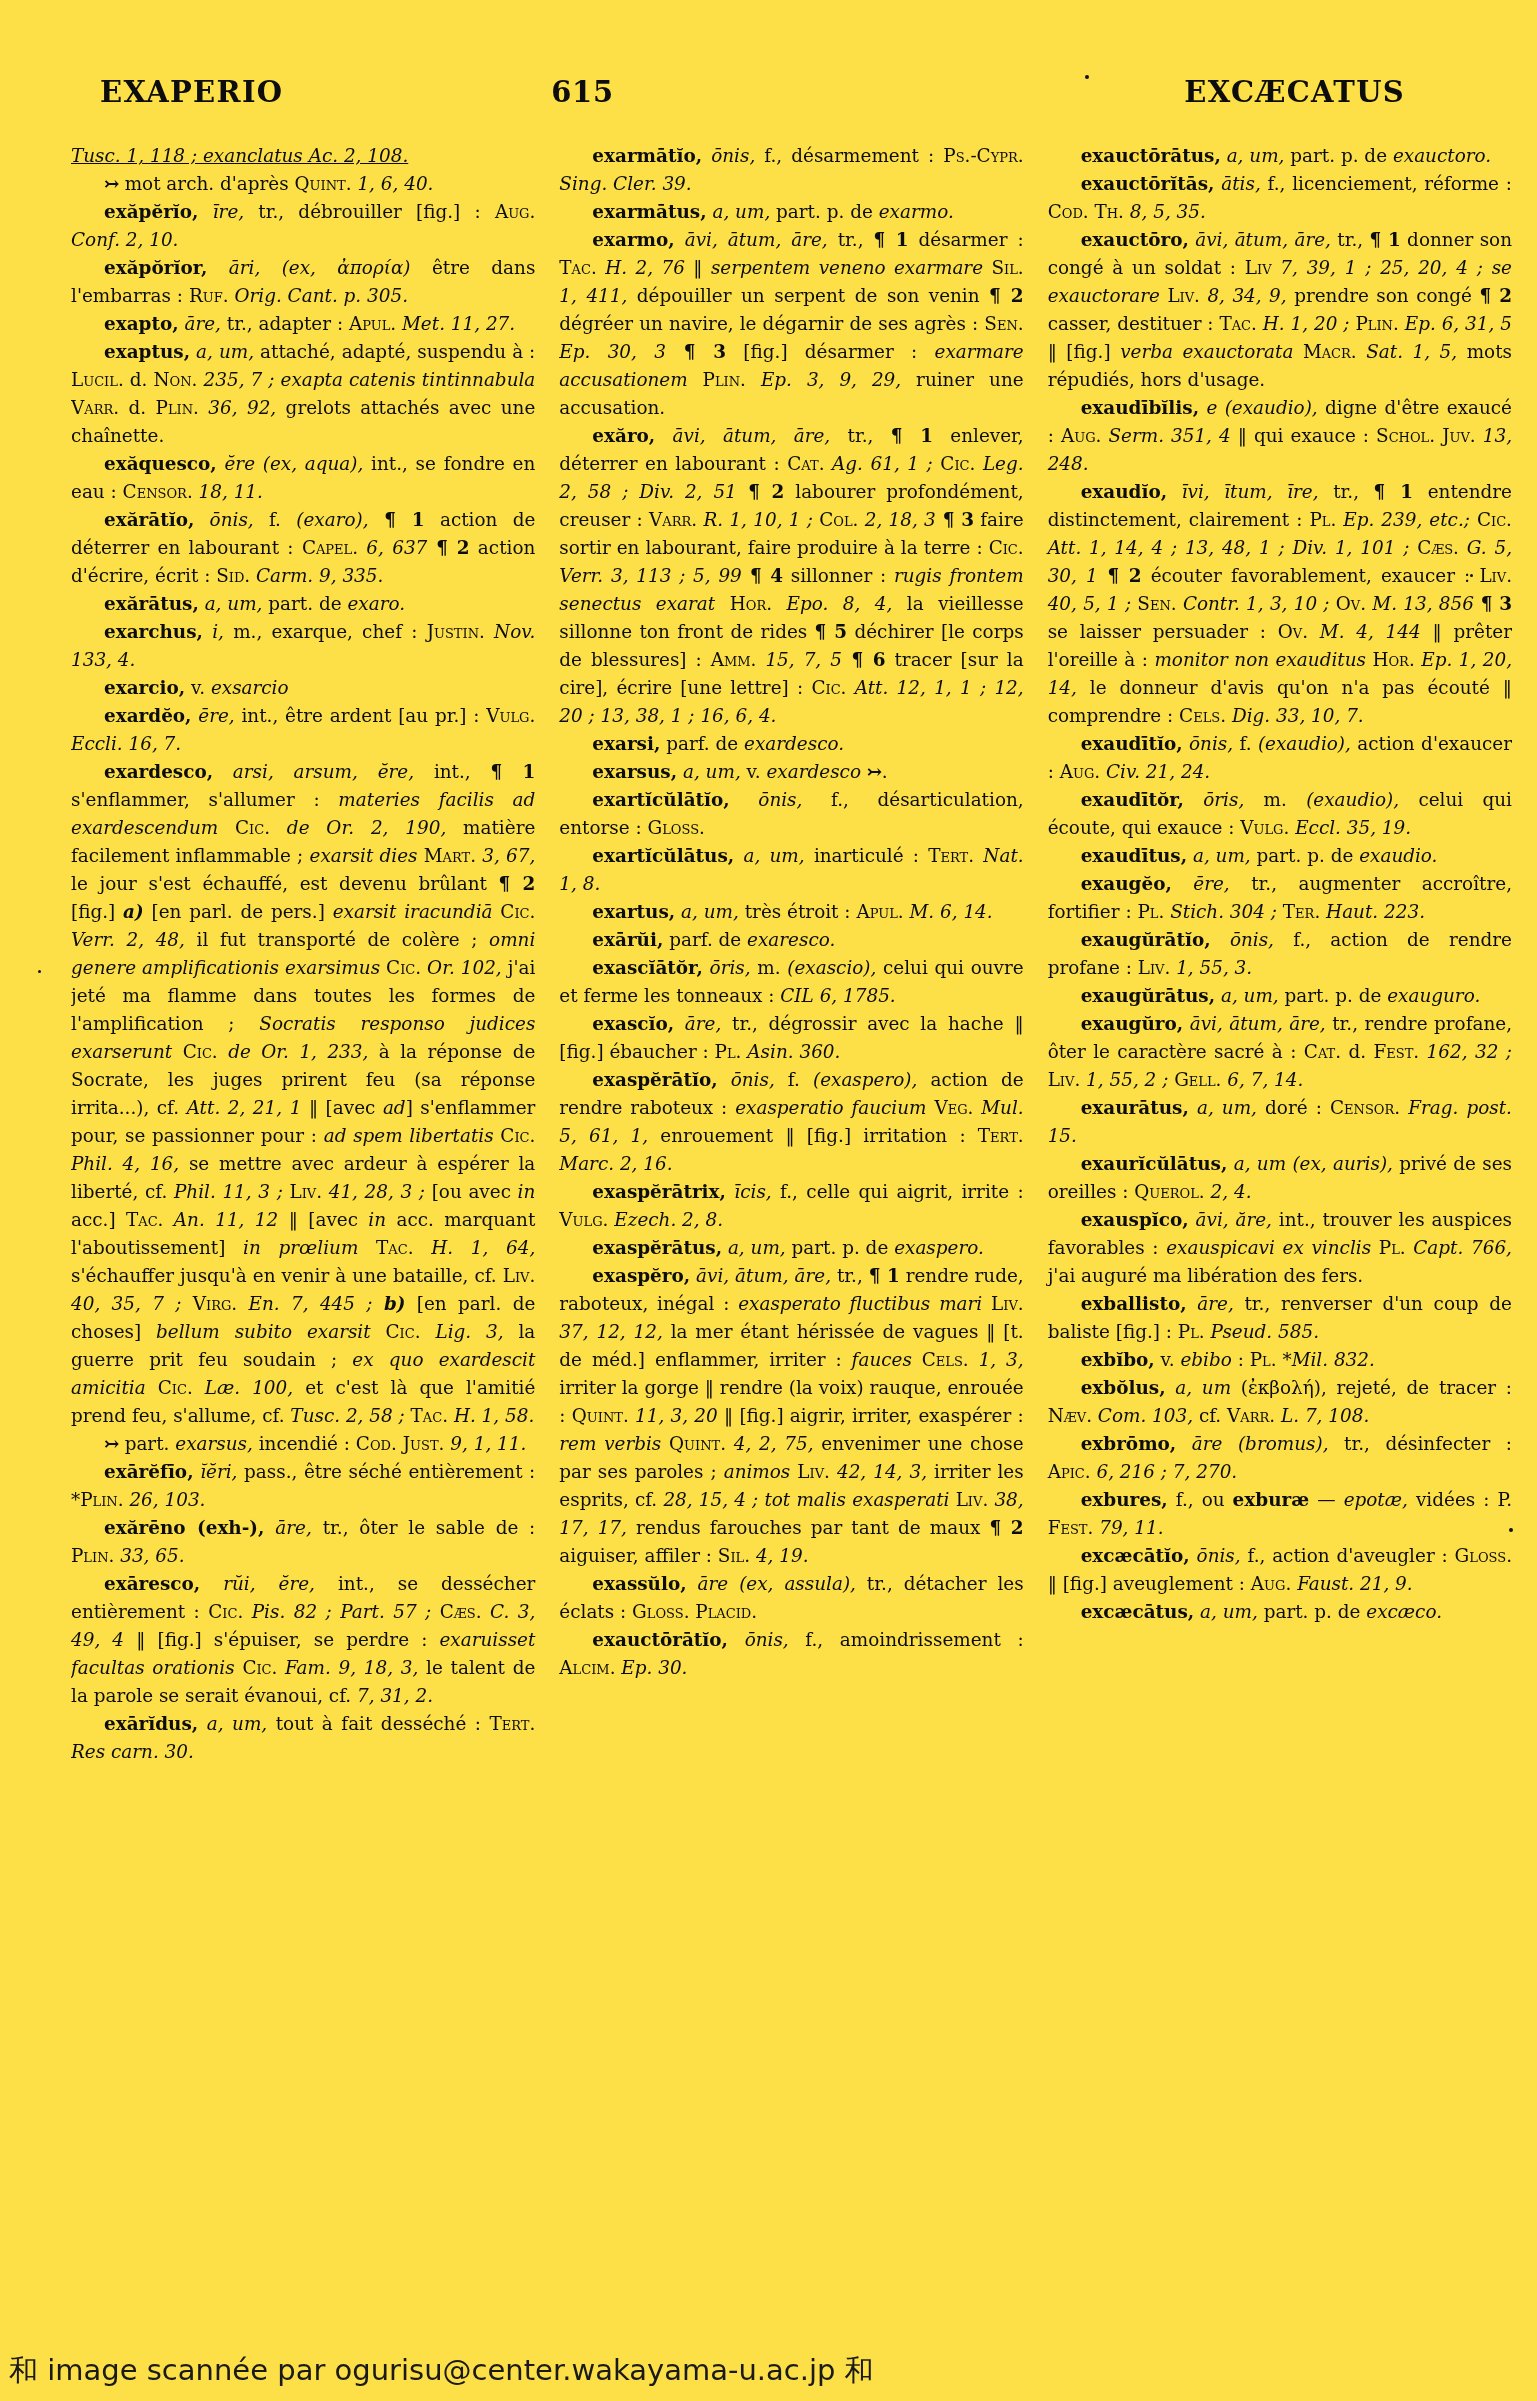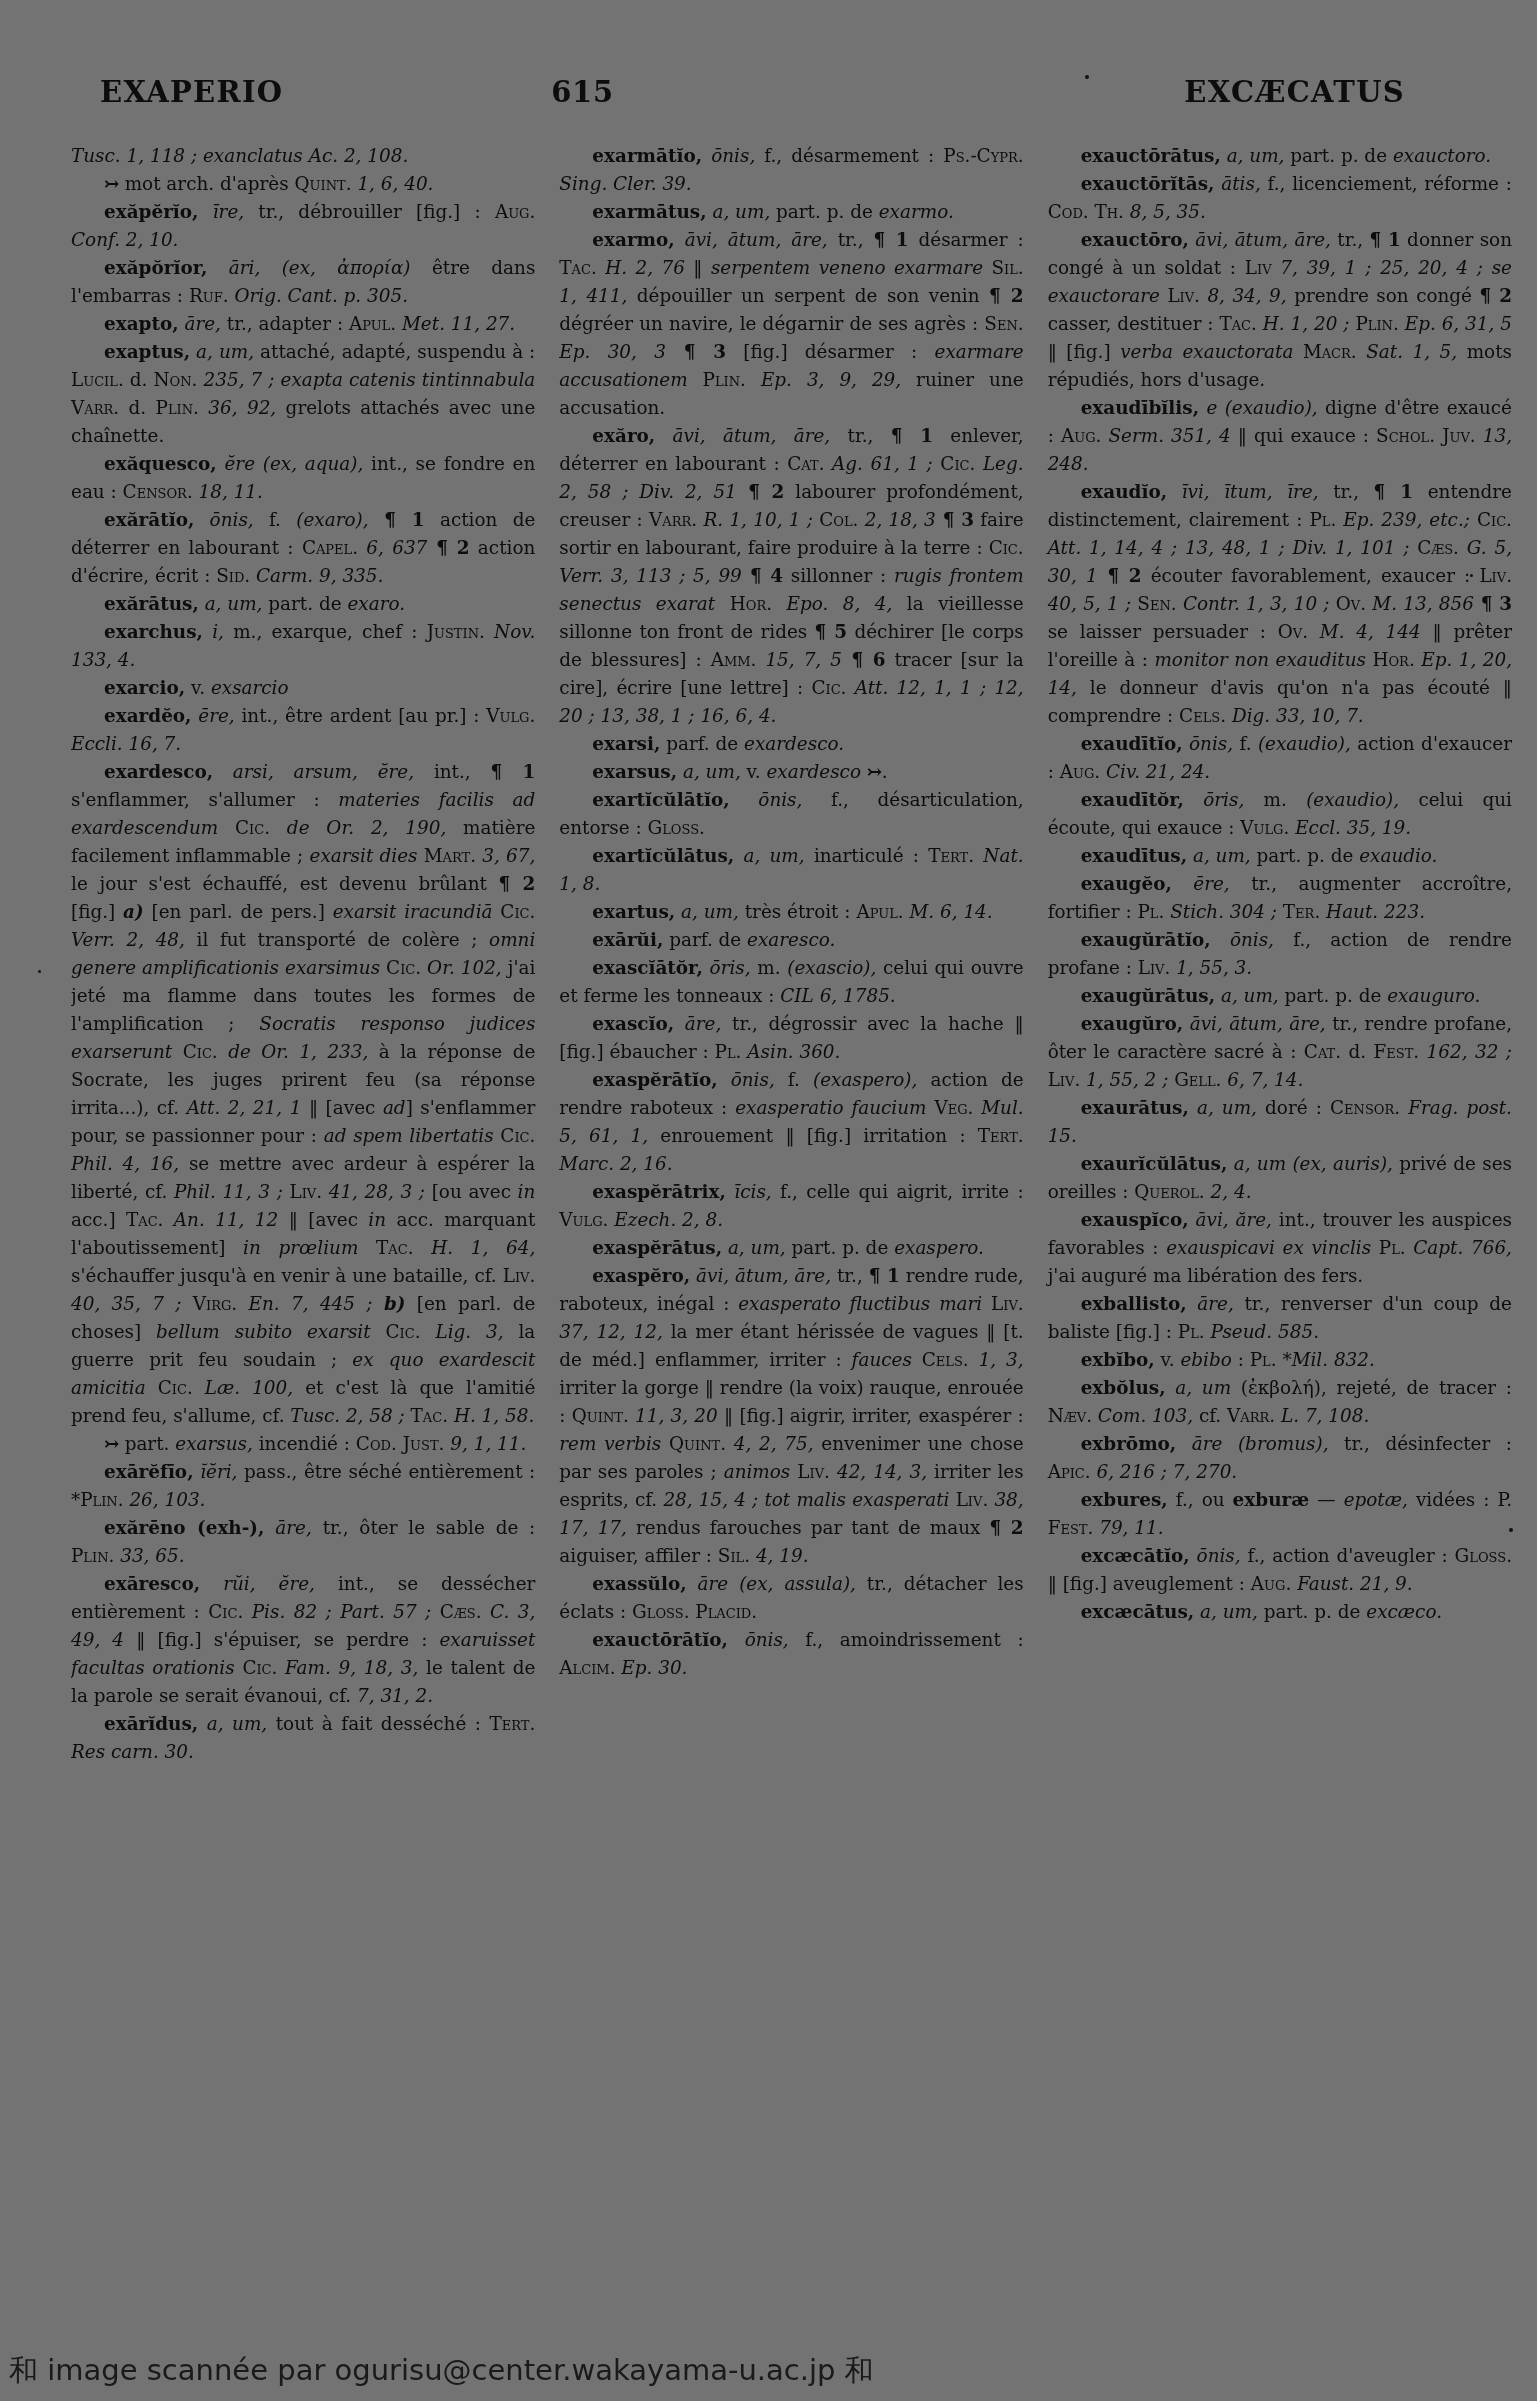--- a/index.html
+++ b/index.html
@@ -6,21 +6,21 @@
     margin: 0;
     padding: 0;
     background: #ffffff;
     color: #0d0d0d;
     font-family: "DejaVu Serif", serif;
   }
   .page {
     position: relative;
     width: 1537px;
     height: 2401px;
-    background: #737373;
+    background: #fde047;
     overflow: hidden;
     box-sizing: border-box;
     padding: 75px 25px 0 71px;
   }
   .running-head {
     display: grid;
     grid-template-columns: 1fr 1fr 1fr;
     align-items: baseline;
     font-weight: bold;
     font-size: 29px;
@@ -40,21 +40,21 @@
   .col {
     flex: 1 1 0;
     font-size: 18.4px;
     line-height: 28px;
     text-align: justify;
   }
   p.entry {
     margin: 0;
     text-indent: 33px;
   }
-  p.entry.noindent { text-indent: 0; }
+  p.entry.noindent { text-indent: 0; text-decoration: underline; }
 
   .seg-b  { font-weight: bold; }
   .seg-i  { font-style: italic; }
   .seg-bi { font-weight: bold; font-style: italic; }
   .seg-sc { font-variant: small-caps; }
   .seg-arrow { font-weight: bold; letter-spacing: -0.6px; }
 
   .footer-note {
     position: absolute;
     left: 9px;

